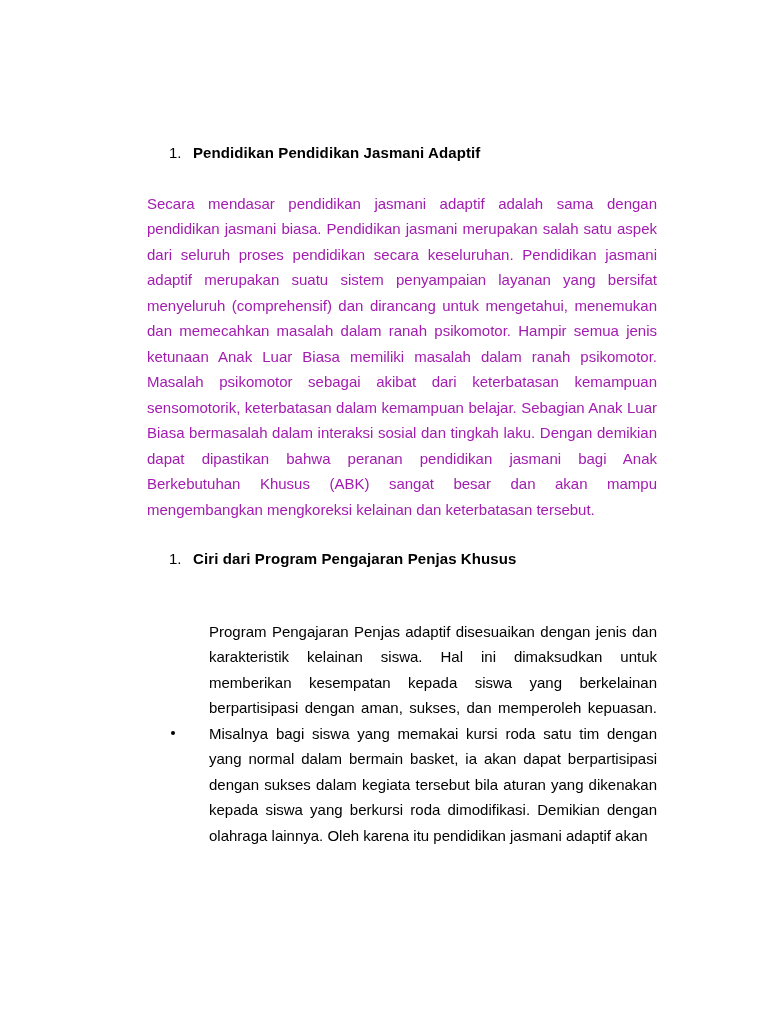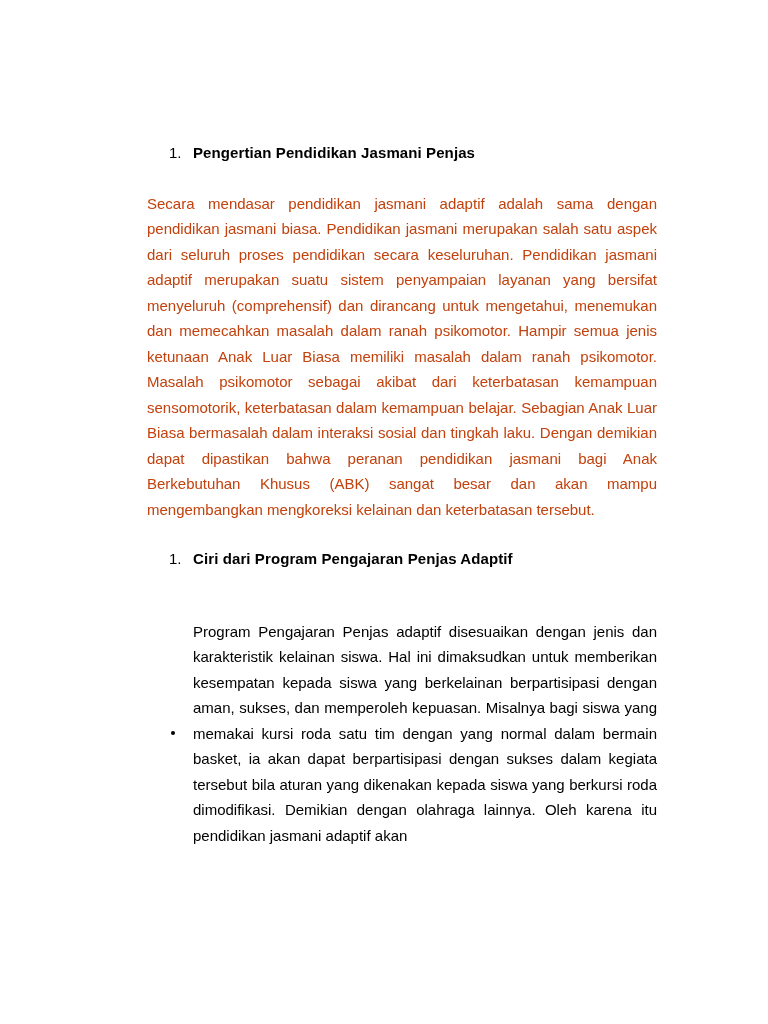--- a/index.html
+++ b/index.html
@@ -53,34 +53,35 @@
     letter-spacing: 0.1px;
     color: #000;
   }
 
   
   .para {
     font-size: 15px;
     line-height: 25.5px;
     text-align: justify;
     text-justify: inter-word;
-    color: #c2410c;
+    color: #a21caf;
     margin: 0;
     hyphens: none;
   }
 
   .spacer-lg { height: 25px; }
   .spacer-md { height: 24px; }
   .spacer-sm { height: 22px; }
 
   
   .bullet-item {
     display: flex;
     align-items: center;
     margin-left: 22px;       
+    gap: 16px;
   }
   .bullet-marker {
     flex: 0 0 24px;
     font-size: 15px;
     line-height: 25.5px;
     color: #000;
     position: relative;
   }
   .bullet-dot {
     display: inline-block;
@@ -102,32 +103,32 @@
   }
 </style>
 </head>
 <body>
 
 <div class="page">
   <div class="content">
 
     <div class="heading-item">
       <span class="heading-marker">1.</span>
-      <span class="heading-text">Pengertian Pendidikan Jasmani Penjas</span>
+      <span class="heading-text">Pendidikan Pendidikan Jasmani Adaptif</span>
     </div>
 
     <div class="spacer-lg"></div>
 
     <p class="para">Secara mendasar pendidikan jasmani adaptif adalah sama dengan pendidikan jasmani biasa. Pendidikan jasmani merupakan salah satu aspek dari seluruh proses pendidikan secara keseluruhan. Pendidikan jasmani adaptif merupakan suatu sistem penyampaian layanan yang bersifat menyeluruh (comprehensif) dan dirancang untuk mengetahui, menemukan dan memecahkan masalah dalam ranah psikomotor. Hampir semua jenis ketunaan Anak Luar Biasa memiliki masalah dalam ranah psikomotor. Masalah psikomotor sebagai akibat dari keterbatasan kemampuan sensomotorik, keterbatasan dalam kemampuan belajar. Sebagian Anak Luar Biasa bermasalah dalam interaksi sosial dan tingkah laku. Dengan demikian dapat dipastikan bahwa peranan pendidikan jasmani bagi Anak Berkebutuhan Khusus (ABK) sangat besar dan akan mampu mengembangkan mengkoreksi kelainan dan keterbatasan tersebut.</p>
 
     <div class="spacer-md"></div>
 
     <div class="heading-item">
       <span class="heading-marker">1.</span>
-      <span class="heading-text">Ciri dari Program Pengajaran Penjas Adaptif</span>
+      <span class="heading-text">Ciri dari Program Pengajaran Penjas Khusus</span>
     </div>
 
     <div class="spacer-lg"></div>
 
 
     <div class="spacer-sm"></div>
 
     <div class="bullet-item">
       <span class="bullet-marker">
         <span class="bullet-dot"></span>

